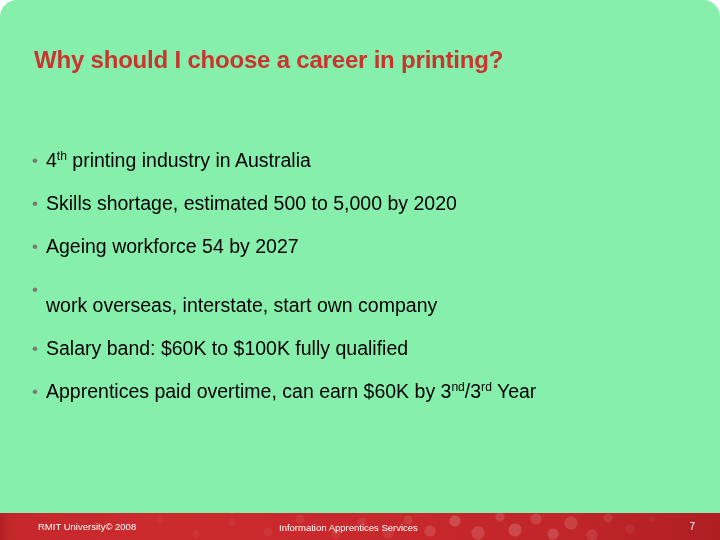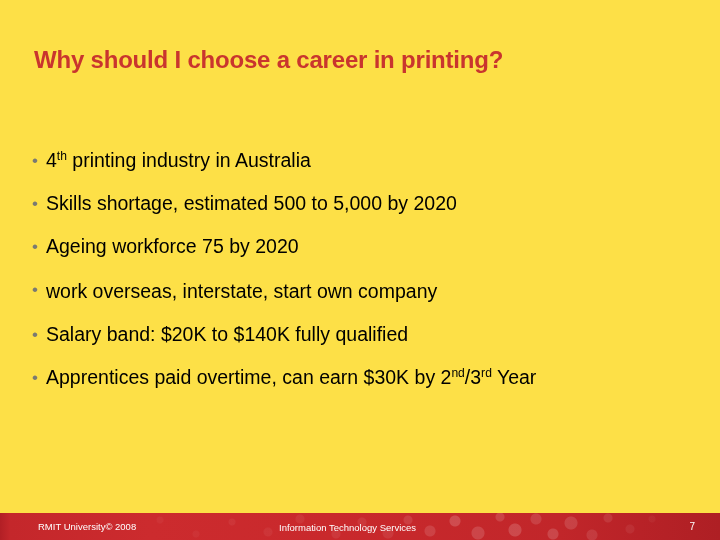--- a/index.html
+++ b/index.html
@@ -11,21 +11,22 @@
     height: 540px;
     overflow: hidden;
     background: #ffffff;
     font-family: "Liberation Sans", sans-serif;
     position: relative;
   }
 
   #slide {
     position: absolute;
     inset: 0;
-    background: #fde047;
+    background: #86efac;
+    border-radius: 17px;
   }
 
   
   #slide-title {
     position: absolute;
     left: 34px;
     top: 29px;
     width: 650px;
     color: #c9352e;
     font-size: 24px;
@@ -62,21 +63,21 @@
   .bullet-text {
     flex: 1 1 auto;
   }
   .bullet-text sup {
     font-size: 0.62em;
     vertical-align: super;
     line-height: 0;
   }
   .line2 {
     display: block;
-    margin-top: 2px;
+    margin-top: 16px;
   }
 
   
   #footer-bar {
     position: absolute;
     left: 0;
     right: 0;
     top: 513px;
     height: 30px;
     background:
@@ -153,42 +154,42 @@
       <span class="bullet-text"><span>4</span><sup>th</sup><span> printing industry in Australia</span></span>
     </div>
 
     <div class="bullet-row">
       <span class="bullet-dot">•</span>
       <span class="bullet-text">Skills shortage, estimated 500 to 5,000 by 2020</span>
     </div>
 
     <div class="bullet-row">
       <span class="bullet-dot">•</span>
-      <span class="bullet-text">Ageing workforce 75 by 2020</span>
+      <span class="bullet-text">Ageing workforce 54 by 2027</span>
     </div>
 
     <div class="bullet-row">
       <span class="bullet-dot">•</span>
       <span class="bullet-text">
         <span class="line2">work overseas, interstate, start own company</span>
       </span>
     </div>
 
     <div class="bullet-row">
       <span class="bullet-dot">•</span>
-      <span class="bullet-text">Salary band: $20K to $140K fully qualified</span>
+      <span class="bullet-text">Salary band: $60K to $100K fully qualified</span>
     </div>
 
     <div class="bullet-row">
       <span class="bullet-dot">•</span>
-      <span class="bullet-text"><span>Apprentices paid overtime, can earn $30K by 2</span><sup>nd</sup><span>/3</span><sup>rd</sup><span> Year</span></span>
+      <span class="bullet-text"><span>Apprentices paid overtime, can earn $60K by 3</span><sup>nd</sup><span>/3</span><sup>rd</sup><span> Year</span></span>
     </div>
 
   </div>
 
   <div id="footer-bar">
     <div id="footer-bubbles"></div>
     <div class="footer-text" id="footer-copyright">RMIT University© 2008</div>
-    <div class="footer-text" id="footer-dept">Information Technology Services</div>
+    <div class="footer-text" id="footer-dept">Information Apprentices Services</div>
     <div class="footer-text" id="footer-page">7</div>
   </div>
 
 </div>
 
 </body></html>

